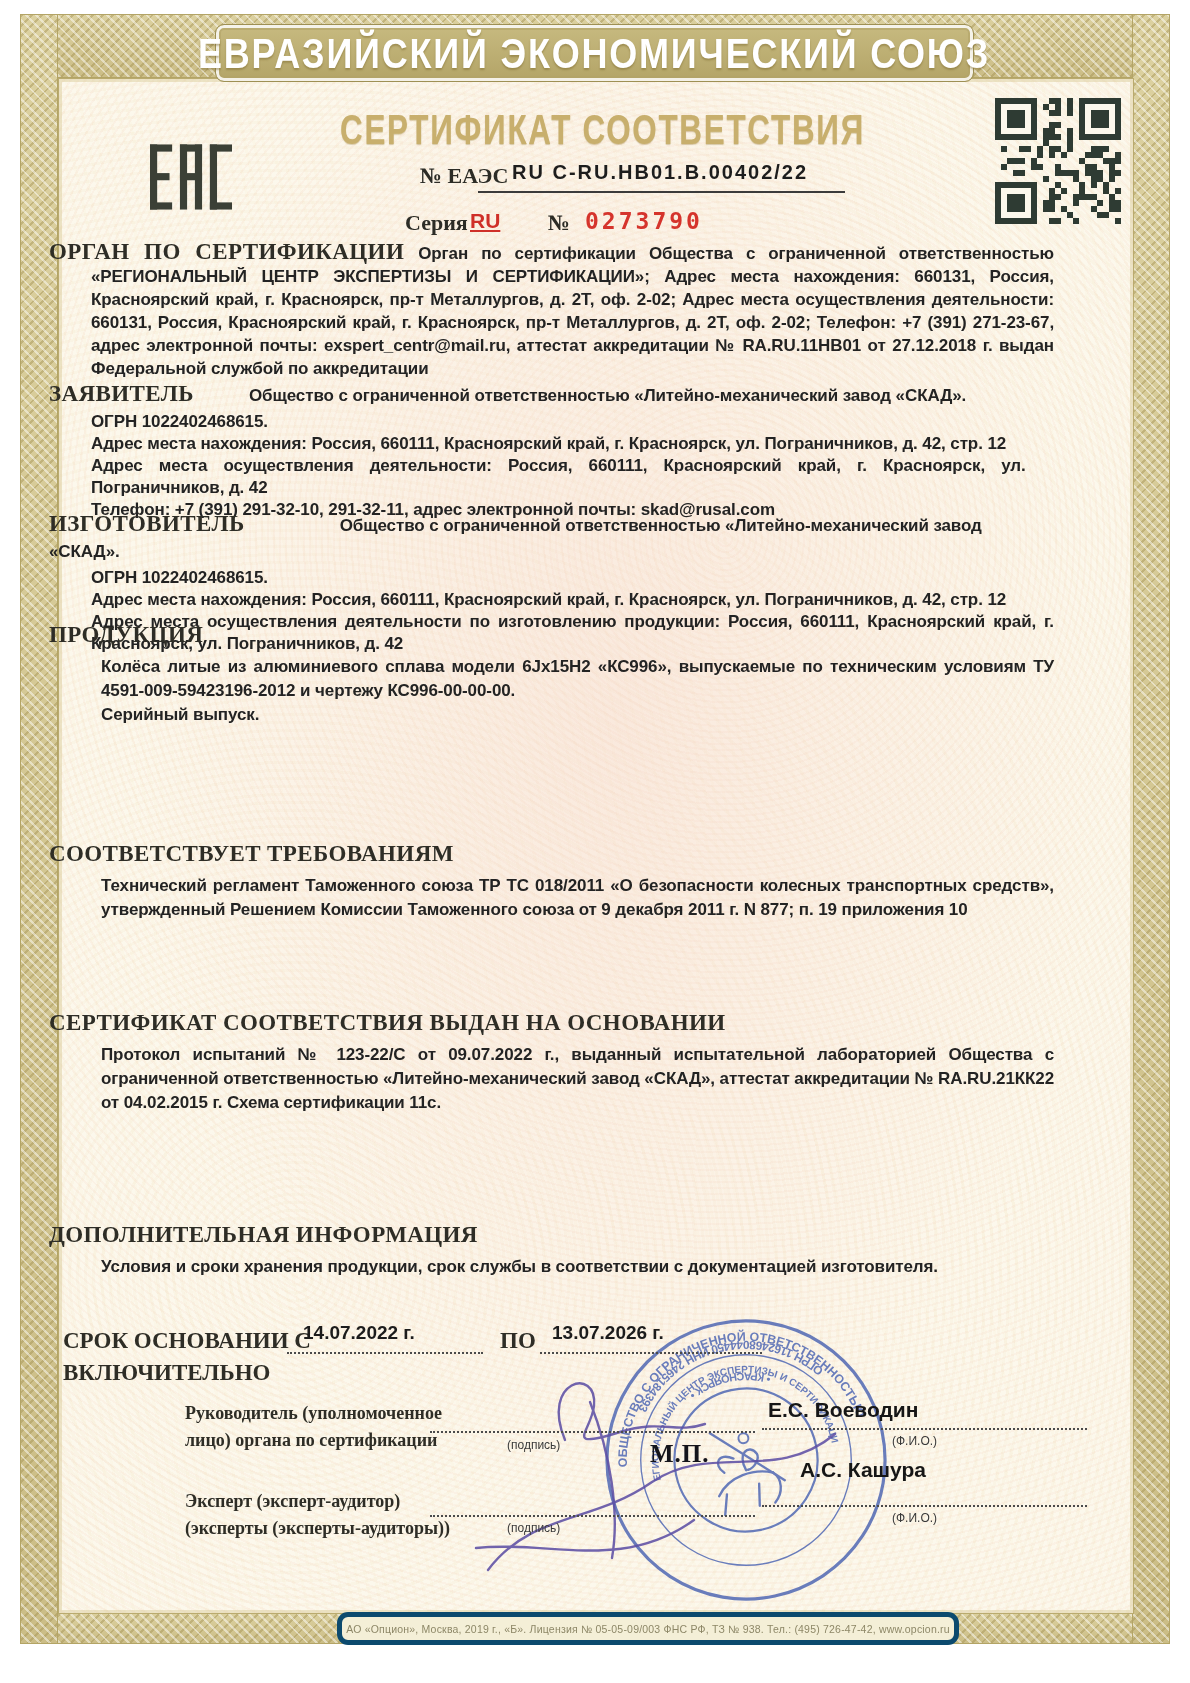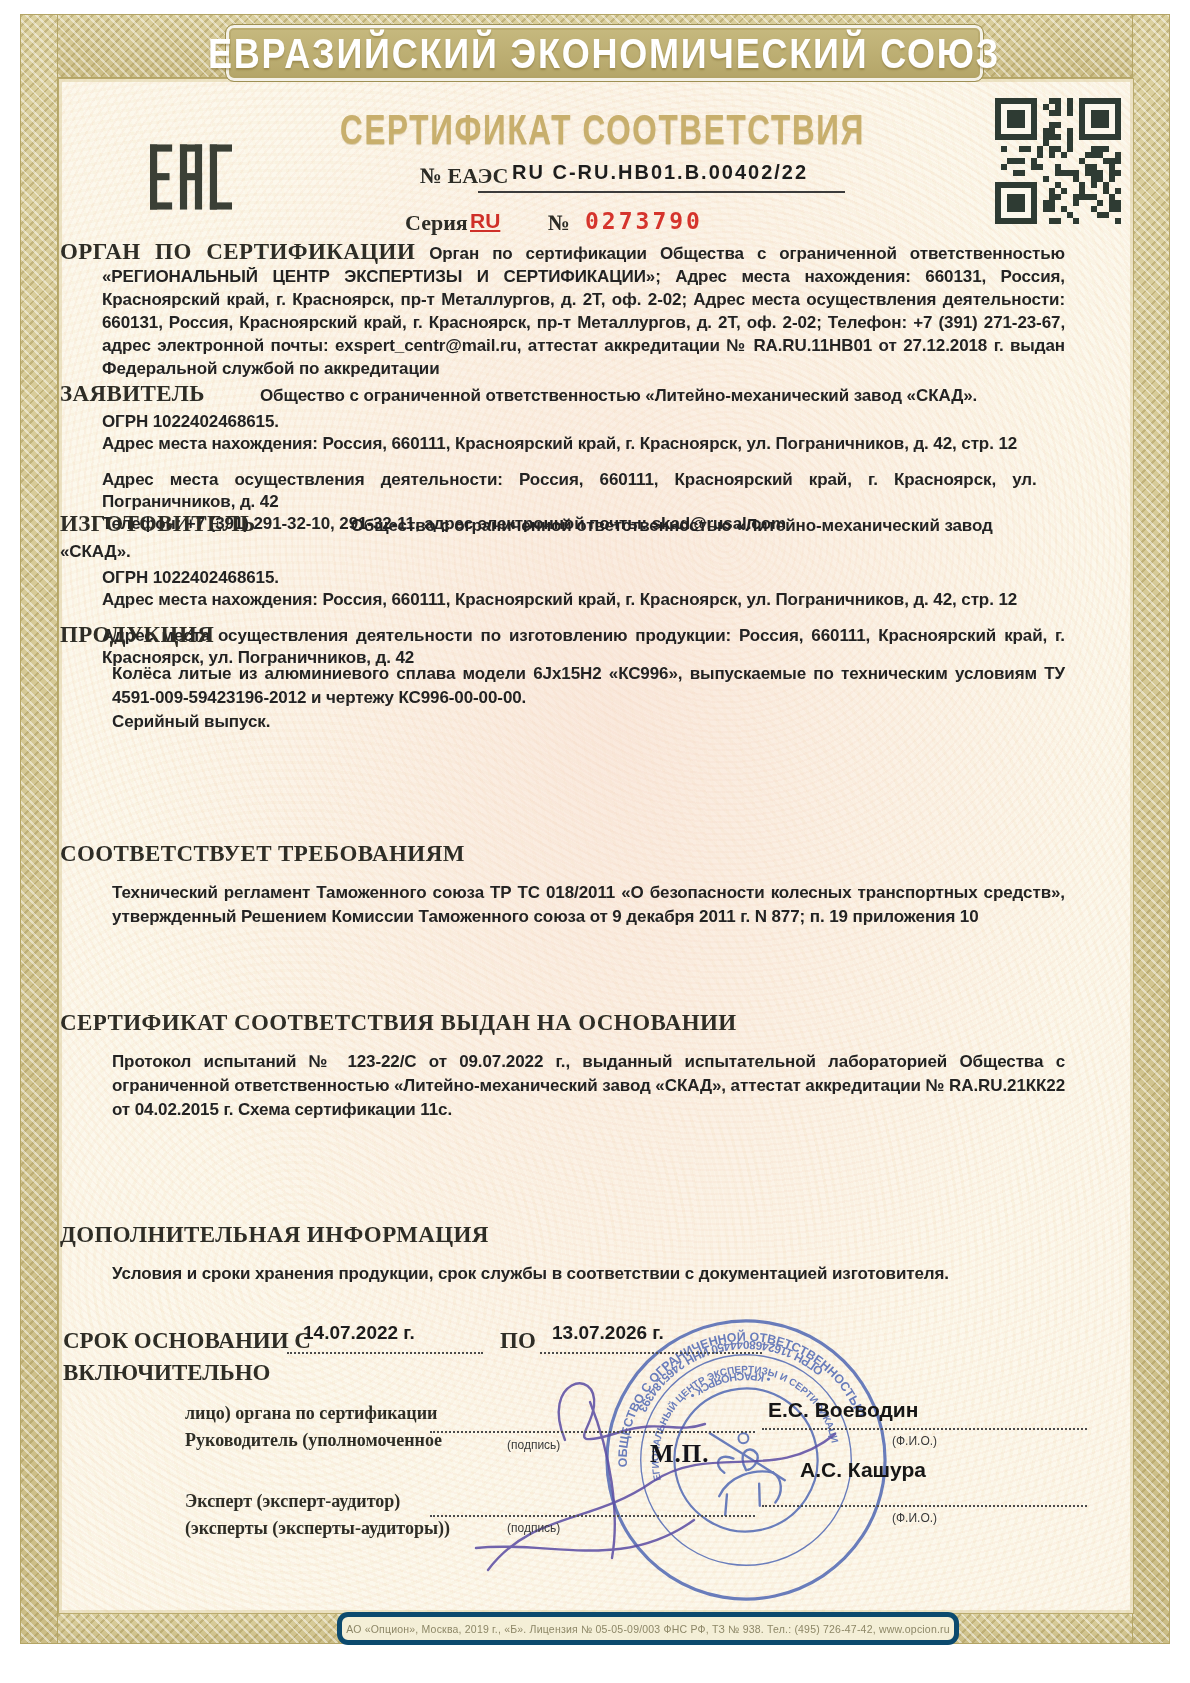--- a/index.html
+++ b/index.html
@@ -21,21 +21,21 @@
   .content-bg{position:absolute;left:58px;top:78px;width:1074px;height:1534px;
       background:
         radial-gradient(ellipse at 52% 42%, rgba(246,210,198,.40), rgba(252,248,236,0) 62%),
         repeating-radial-gradient(circle at 62% 30%, rgba(231,130,100,.055) 0 2px, rgba(0,0,0,0) 2px 6px),
         repeating-radial-gradient(circle at 22% 78%, rgba(214,172,92,.05) 0 3px, rgba(0,0,0,0) 3px 8px),
         repeating-linear-gradient(78deg, rgba(238,214,150,.06) 0 3px, rgba(0,0,0,0) 3px 9px),
         #fcf8ec;
       border:1.5px solid #b9aa6e; box-shadow: inset 0 0 0 3px rgba(219,206,158,.5);}
 
   
-  .banner{position:absolute;left:225px;top:24px;width:757px;height:56px;border-radius:9px;
+  .banner{position:absolute;left:215px;top:24px;width:757px;height:56px;border-radius:9px;
       background:linear-gradient(#c7ba80,#b3a467);border:1px solid #9e9054;
       box-shadow:inset 0 0 0 3px rgba(255,255,255,.85), inset 0 0 0 5px rgba(179,164,103,.6);
       display:flex;align-items:center;justify-content:center;text-align:center;}
   .banner span{color:#fff;font-weight:700;font-size:40px;letter-spacing:2px;white-space:nowrap;
       transform:scale(.9,1.08);text-shadow:0 2px 2px rgba(120,100,40,.45);}
   .eac{position:absolute;left:150px;top:138px;width:82px;height:78px;}
   .doc-title{position:absolute;left:340px;top:106px;width:470px;color:#c8af6d;font-weight:700;
       font-size:37px;letter-spacing:2px;white-space:nowrap;transform:scale(.85,1.15);
       transform-origin:left top;text-shadow:0 1px 1px rgba(150,120,50,.35);}
   .num-label{position:absolute;font-family:"Liberation Serif",serif;font-weight:700;color:#2c2c26;}
@@ -43,26 +43,26 @@
   #num-value{position:absolute;left:512px;top:161px;font-size:20px;font-weight:700;color:#1d1d1d;letter-spacing:2px;}
   #num-underline{position:absolute;left:478px;top:191px;width:367px;border-bottom:2px solid #3b3b3b;}
   #seriya{left:405px;top:210px;font-size:22px;}
   #seriya-val{position:absolute;left:470px;top:209px;font-size:21px;font-weight:700;color:#cf2f28;text-decoration:underline;}
   #ser-no{left:548px;top:210px;font-size:22px;}
   #serial{position:absolute;left:585px;top:208px;font-family:"DejaVu Sans Mono",monospace;
       font-size:23px;font-weight:700;color:#d5342c;letter-spacing:3px;}
   .qr{position:absolute;left:992px;top:95px;width:132px;height:132px;}
 
   
-  .sec{position:absolute;left:60px;width:1005px;}
+  .sec{position:absolute;left:49px;width:1005px;}
   .shead{font-family:"Liberation Serif",serif;font-weight:700;font-size:23px;color:#2e2d26;
       letter-spacing:.4px;}
   .shead.block{display:block;margin-bottom:7px;}
   .bt{font-size:17px;font-weight:700;color:#232323;line-height:22px;letter-spacing:-.1px;}
-  .just{text-align:justify;margin-top:14px;}
+  .just{text-align:justify;}
   .hang{margin:0 0 0 42px;text-indent:-42px;line-height:23px;}
   .hang .shead{margin-right:14px;}
   .introrow{line-height:26px;margin-bottom:2px;}
   .gap-a{margin-left:55px;}
   .gap-m{margin-left:95px;}
   .bline{margin-left:42px;line-height:22px;}
   .pind{margin-left:52px;line-height:24px;}
   .w93{width:93%;}
   #sec-organ{top:240px;}
   #sec-applicant{top:381px;}
@@ -314,22 +314,22 @@
 
   <div class="abs serifb" id="validity-label">СРОК ОСНОВАНИИ С</div>
   <div class="abs" id="validity-from">14.07.2022 г.</div>
   <div class="dotline" id="line-from"></div>
   <div class="abs serifb" id="validity-po">ПО</div>
   <div class="abs" id="validity-to">13.07.2026 г.</div>
   <div class="dotline" id="line-to"></div>
   <div class="abs serifb" id="validity-incl">ВКЛЮЧИТЕЛЬНО</div>
 
   <div class="abs serifb" id="role1">
+    <div>Руководитель (уполномоченное</div>
     <div>лицо) органа по сертификации</div>
-    <div>Руководитель (уполномоченное</div>
   </div>
   <div class="dotline" id="sig-line1"></div>
   <div class="abs sm" id="podpis1">(подпись)</div>
   <div class="abs" id="name1">Е.С. Воеводин</div>
   <div class="dotline" id="fio-line1"></div>
   <div class="abs sm" id="fio1">(Ф.И.О.)</div>
   <div class="abs serifb" id="mp">М.П.</div>
 
   <div class="abs serifb" id="role2">
     <div>Эксперт (эксперт-аудитор)</div>

